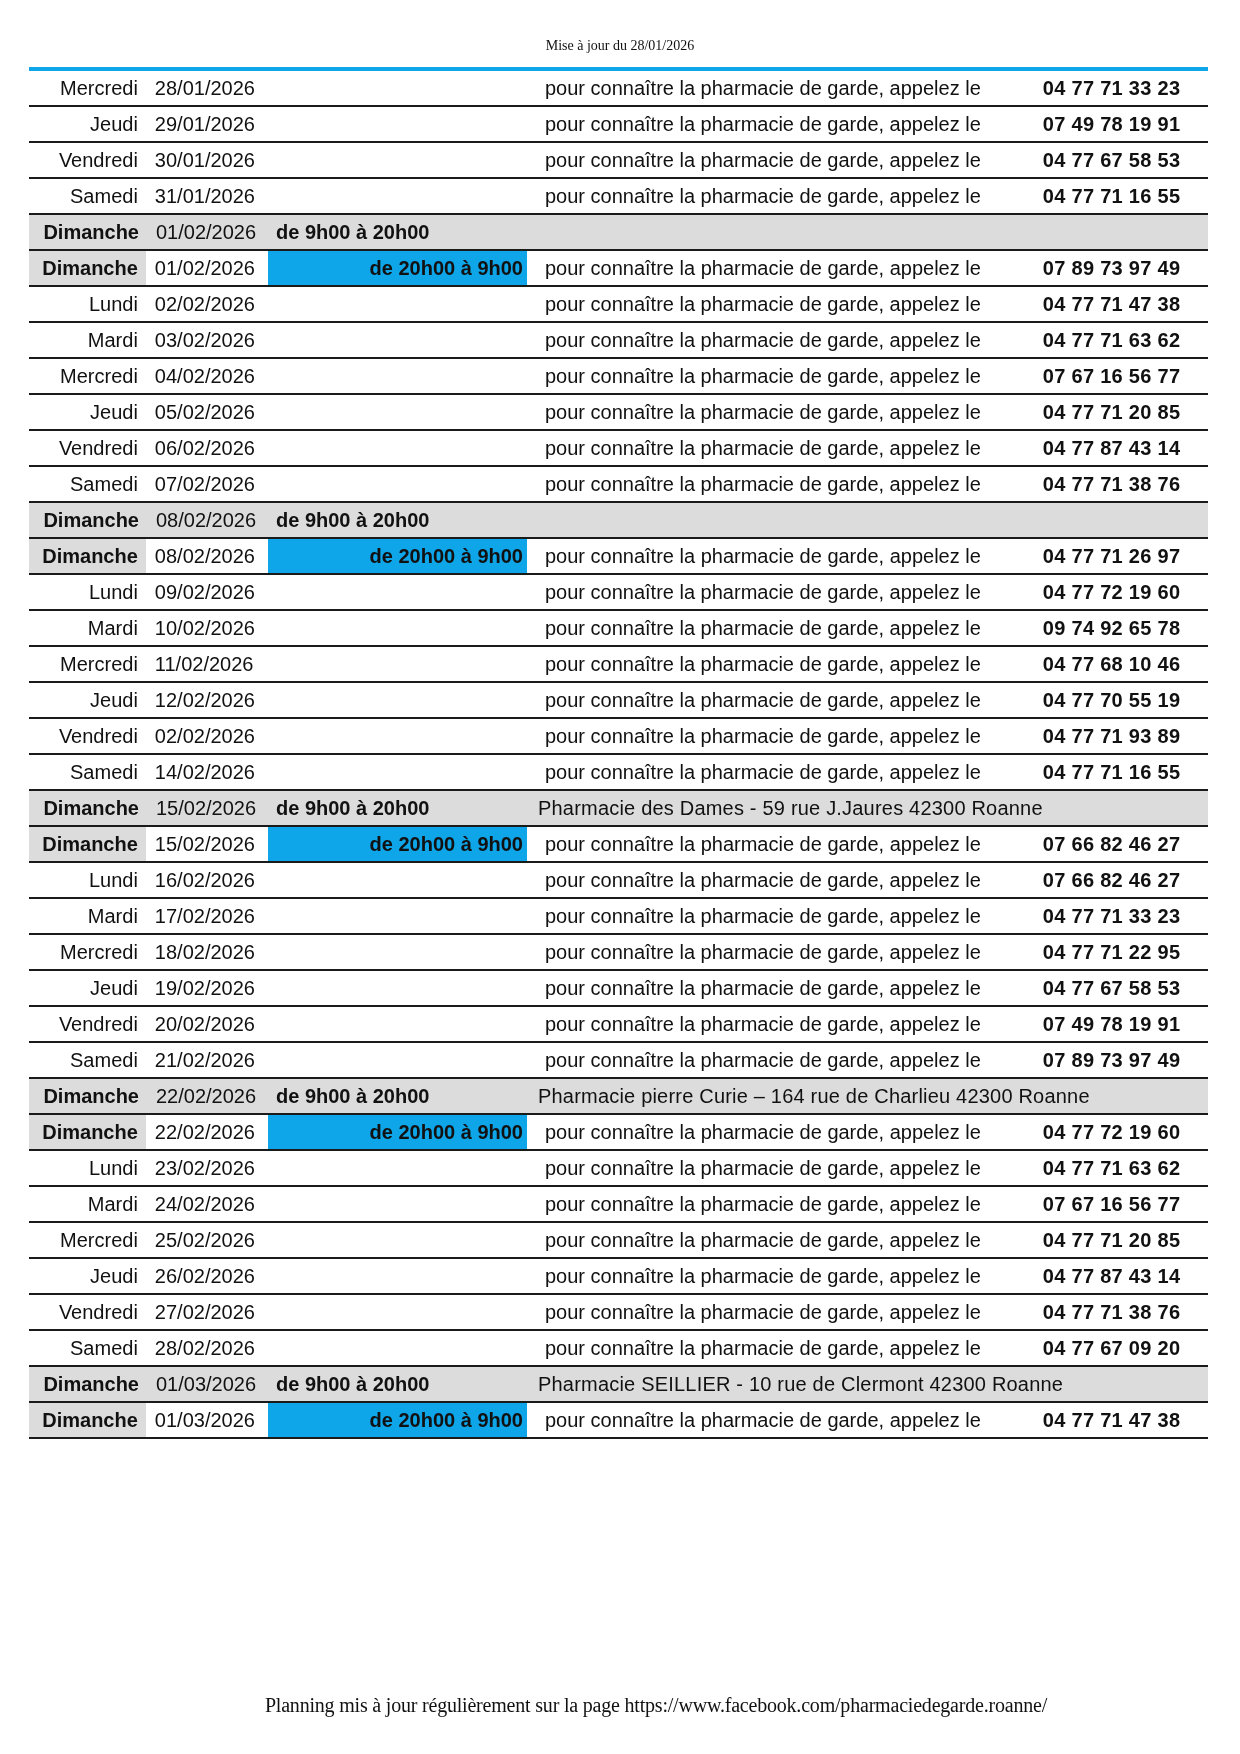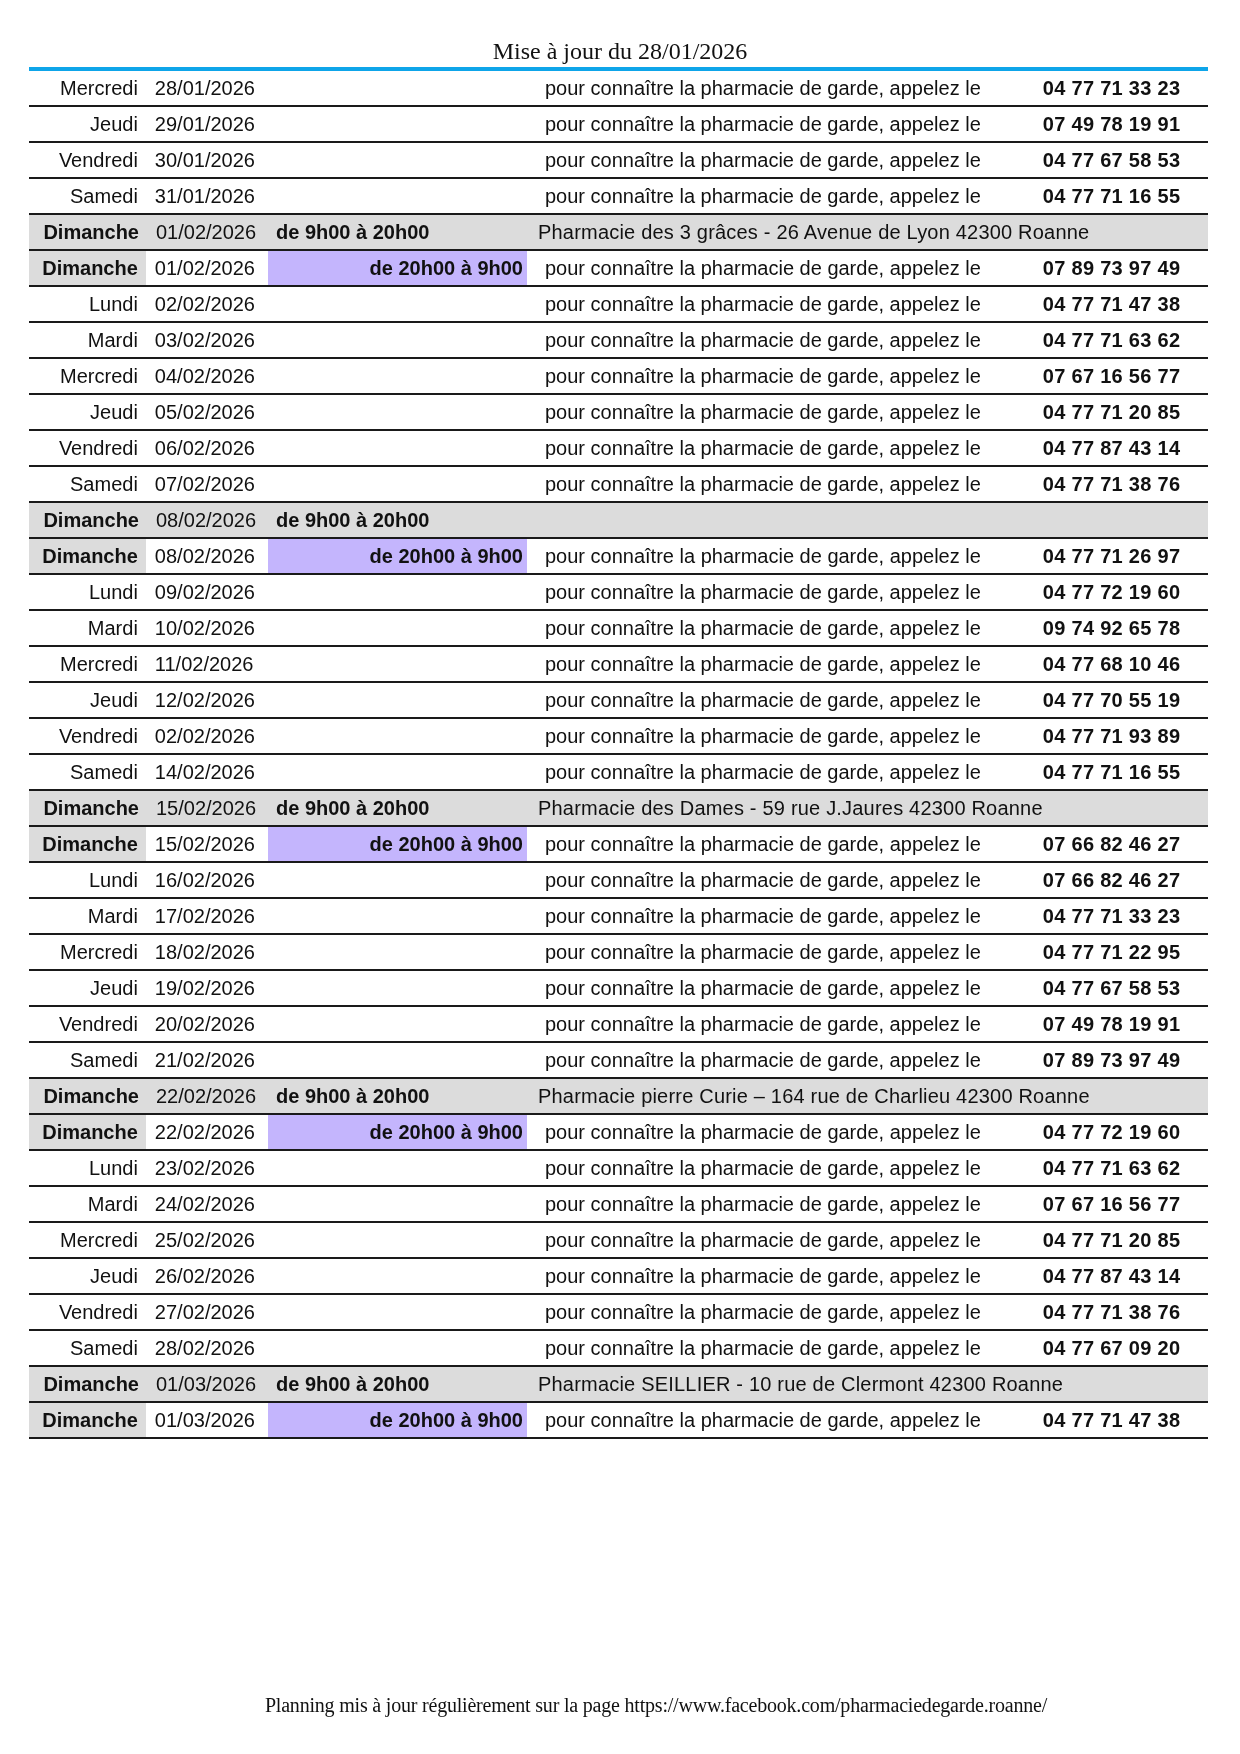--- a/index.html
+++ b/index.html
@@ -1,19 +1,19 @@
 <!DOCTYPE html>
 <html><head>
 <meta charset="utf-8">
 <style>
   html, body { margin: 0; padding: 0; background: #ffffff; }
   body { width: 1240px; height: 1754px; position: relative; overflow: hidden; color: #111; }
   .title {
     position: absolute; top: 38px; left: 0; width: 1240px; text-align: center;
-    font-family: "Liberation Serif", "DejaVu Serif", serif; font-size: 24px; color: #111;
+    font-family: "Liberation Serif", "DejaVu Serif", serif; font-size: 14px; color: #111;
   }
   .footer {
     position: absolute; top: 1694px; left: 0; width: 1240px; text-align: center;
     font-family: "Liberation Serif", "DejaVu Serif", serif; font-size: 20px; color: #111;
     letter-spacing: -0.2px;
     margin-left: 36px;
   }
   .schedule {
     position: absolute; left: 29px; top: 67px; width: 1179px;
     border-top: 4px solid #0ea5e9;
@@ -27,21 +27,21 @@
   .c-day { width: 118px; justify-content: flex-end; padding-right: 8px; }
   .c-date { width: 123px; padding-left: 9px; }
   .c-time { width: 262px; padding-left: 6px; font-weight: bold; }
   .c-msg { width: 500px; padding-left: 6px; margin-left: 12px; }
   .c-phone { width: 176px; padding-left: 9px; font-weight: bold; letter-spacing: 0.3px; }
   .c-addr { width: 676px; padding-left: 6px; letter-spacing: 0.2px; }
   .row.sun-day { background: #dcdcdc; }
   .row.sun-day > div { background: #dcdcdc; }
   .row.sun-night .c-day { background: #dcdcdc; font-weight: bold; }
   .row.sun-night .c-date { background: #fff; }
-  .row.sun-night .c-time { background: #c4b5fd; justify-content: flex-end; padding-right: 4px; }
+  .row.sun-night .c-time { background: #0ea5e9; justify-content: flex-end; padding-right: 4px; }
   .row.sun-day .c-day { font-weight: bold; }
 </style>
 </head>
 <body>
 
 <div class="title">Mise à jour du 28/01/2026</div>
 
 <div class="schedule" id="schedule">
     <div class="row">
       <div class="c-day">Mercredi</div>
@@ -68,21 +68,20 @@
       <div class="c-day">Samedi</div>
       <div class="c-date">31/01/2026</div>
       <div class="c-time"></div>
       <div class="c-msg">pour connaître la pharmacie de garde, appelez le</div>
       <div class="c-phone">04 77 71 16 55</div>
     </div>
     <div class="row sun-day">
       <div class="c-day">Dimanche</div>
       <div class="c-date">01/02/2026</div>
       <div class="c-time">de 9h00 à 20h00</div>
-      <div class="c-addr">Pharmacie des 3 grâces - 26 Avenue de Lyon  42300 Roanne</div>
     </div>
     <div class="row sun-night">
       <div class="c-day">Dimanche</div>
       <div class="c-date">01/02/2026</div>
       <div class="c-time">de 20h00 à 9h00</div>
       <div class="c-msg">pour connaître la pharmacie de garde, appelez le</div>
       <div class="c-phone">07 89 73 97 49</div>
     </div>
     <div class="row">
       <div class="c-day">Lundi</div>

